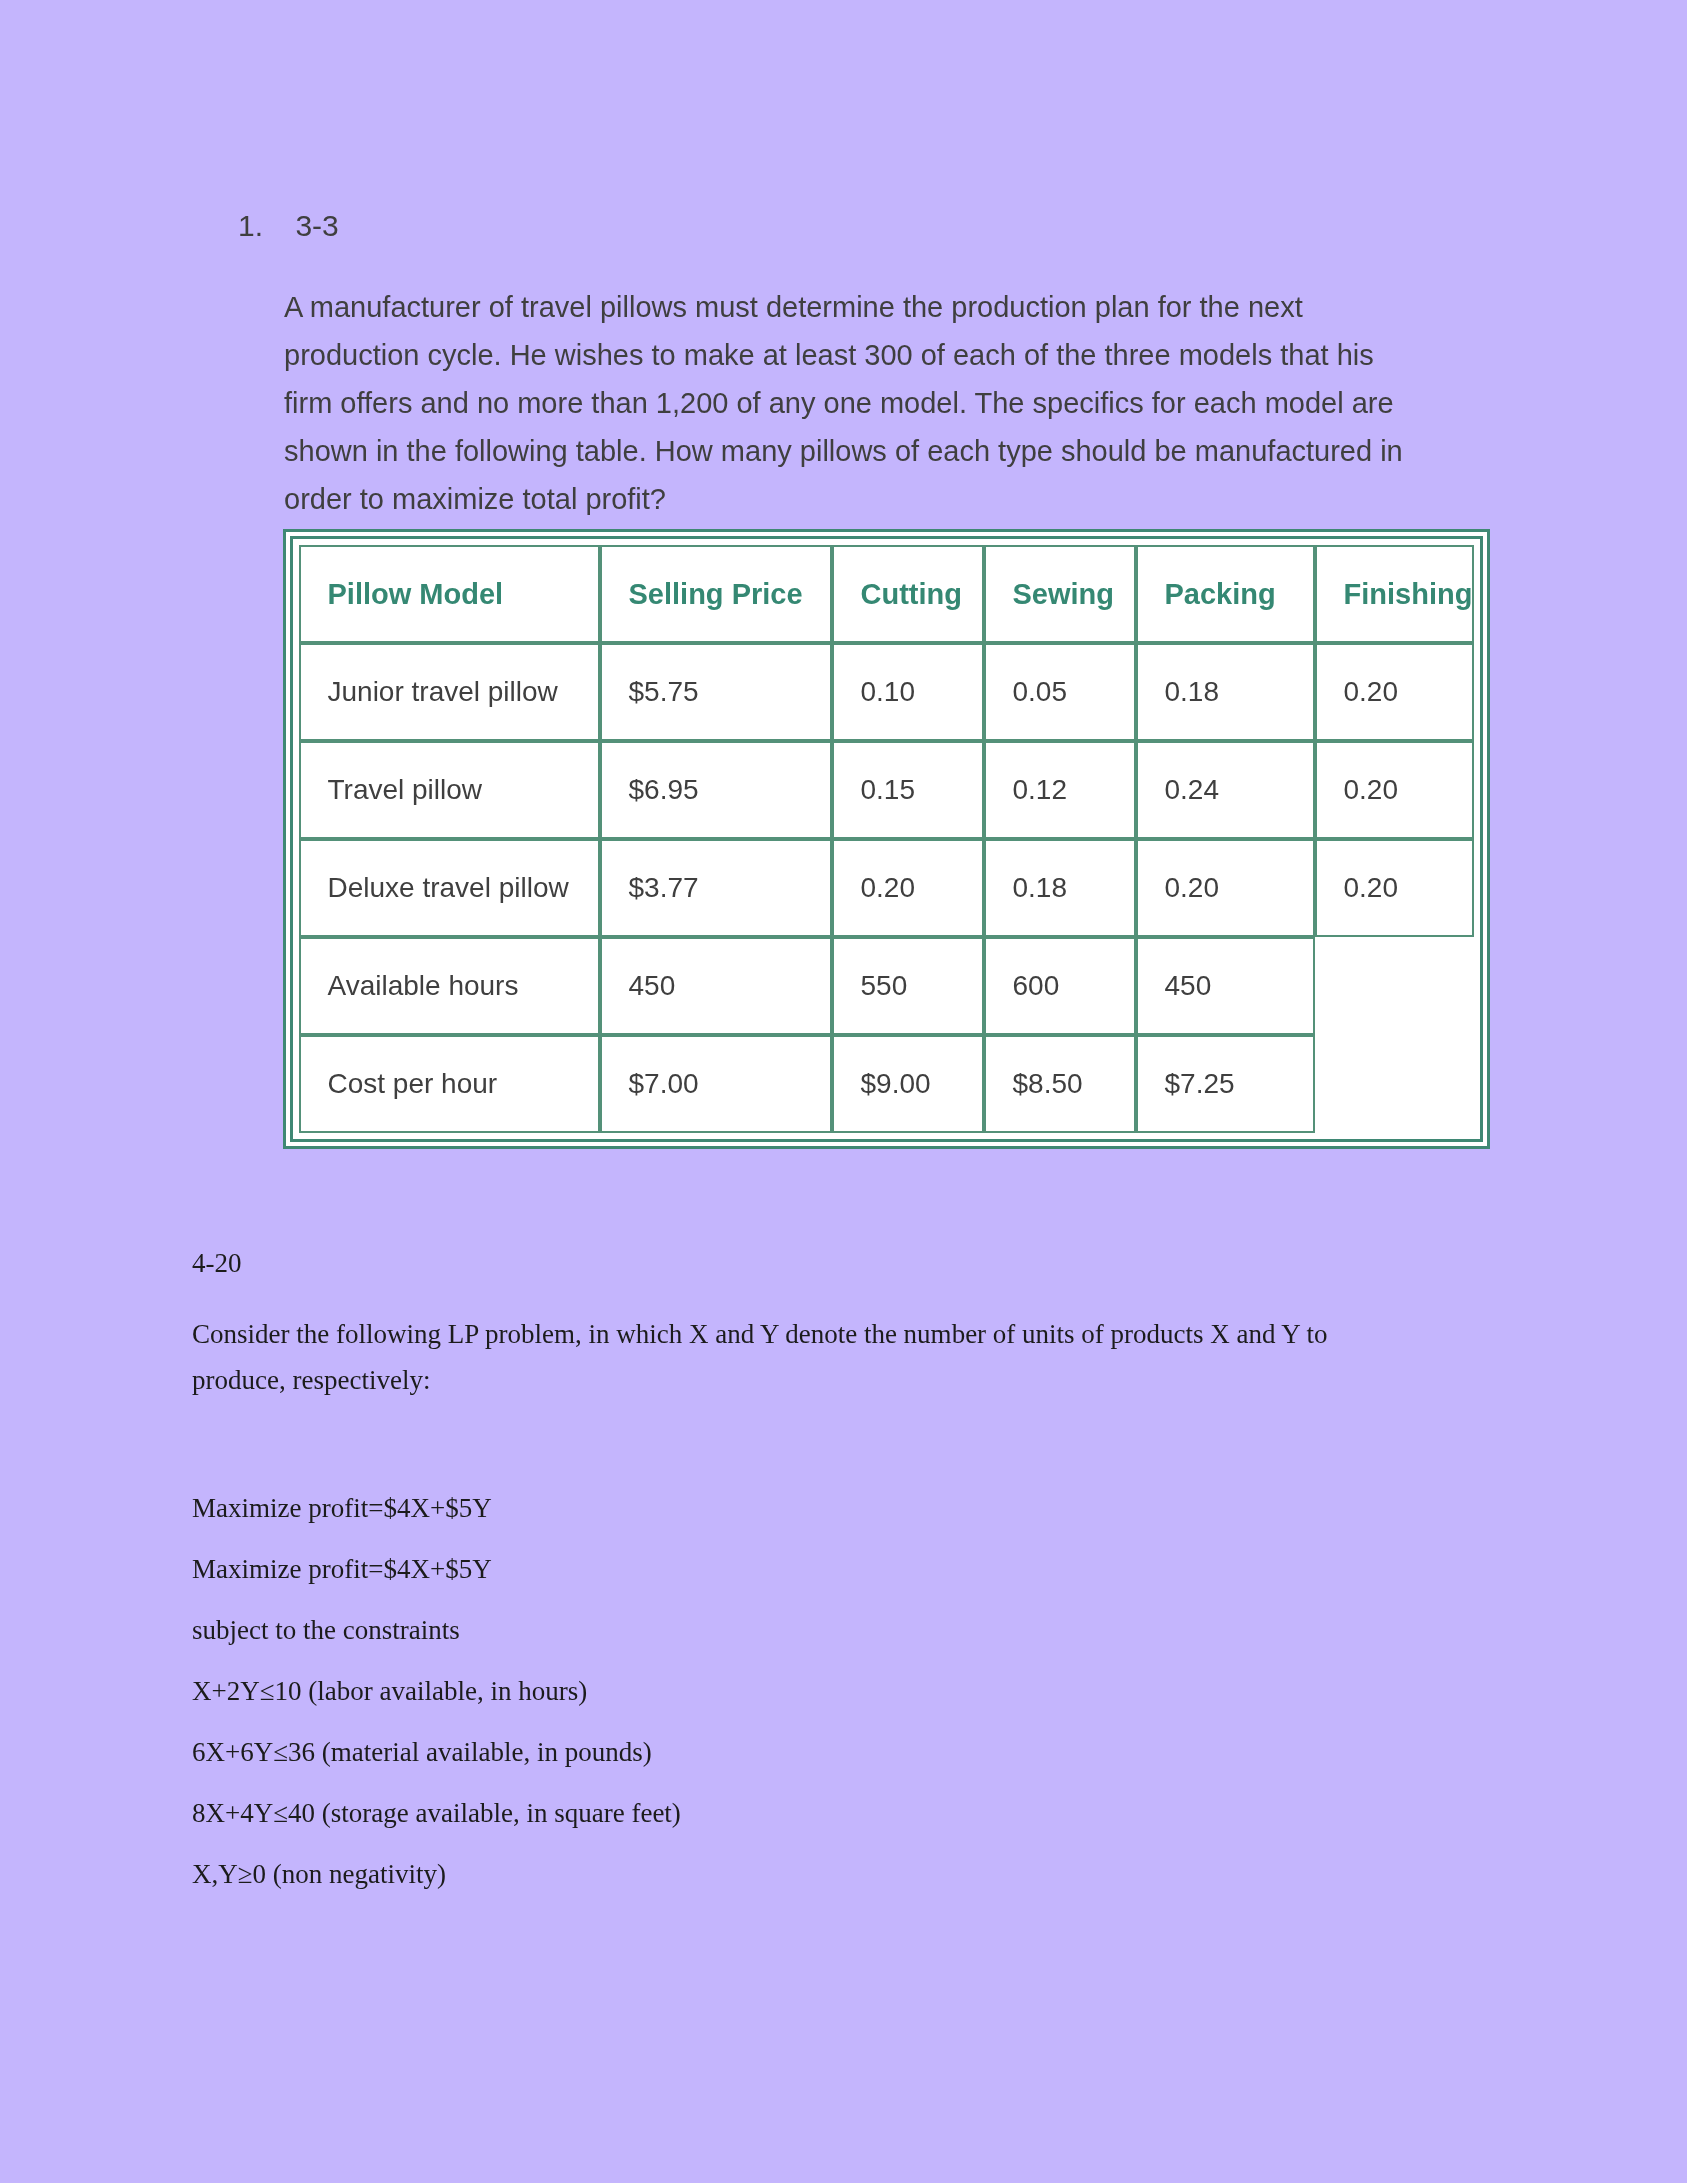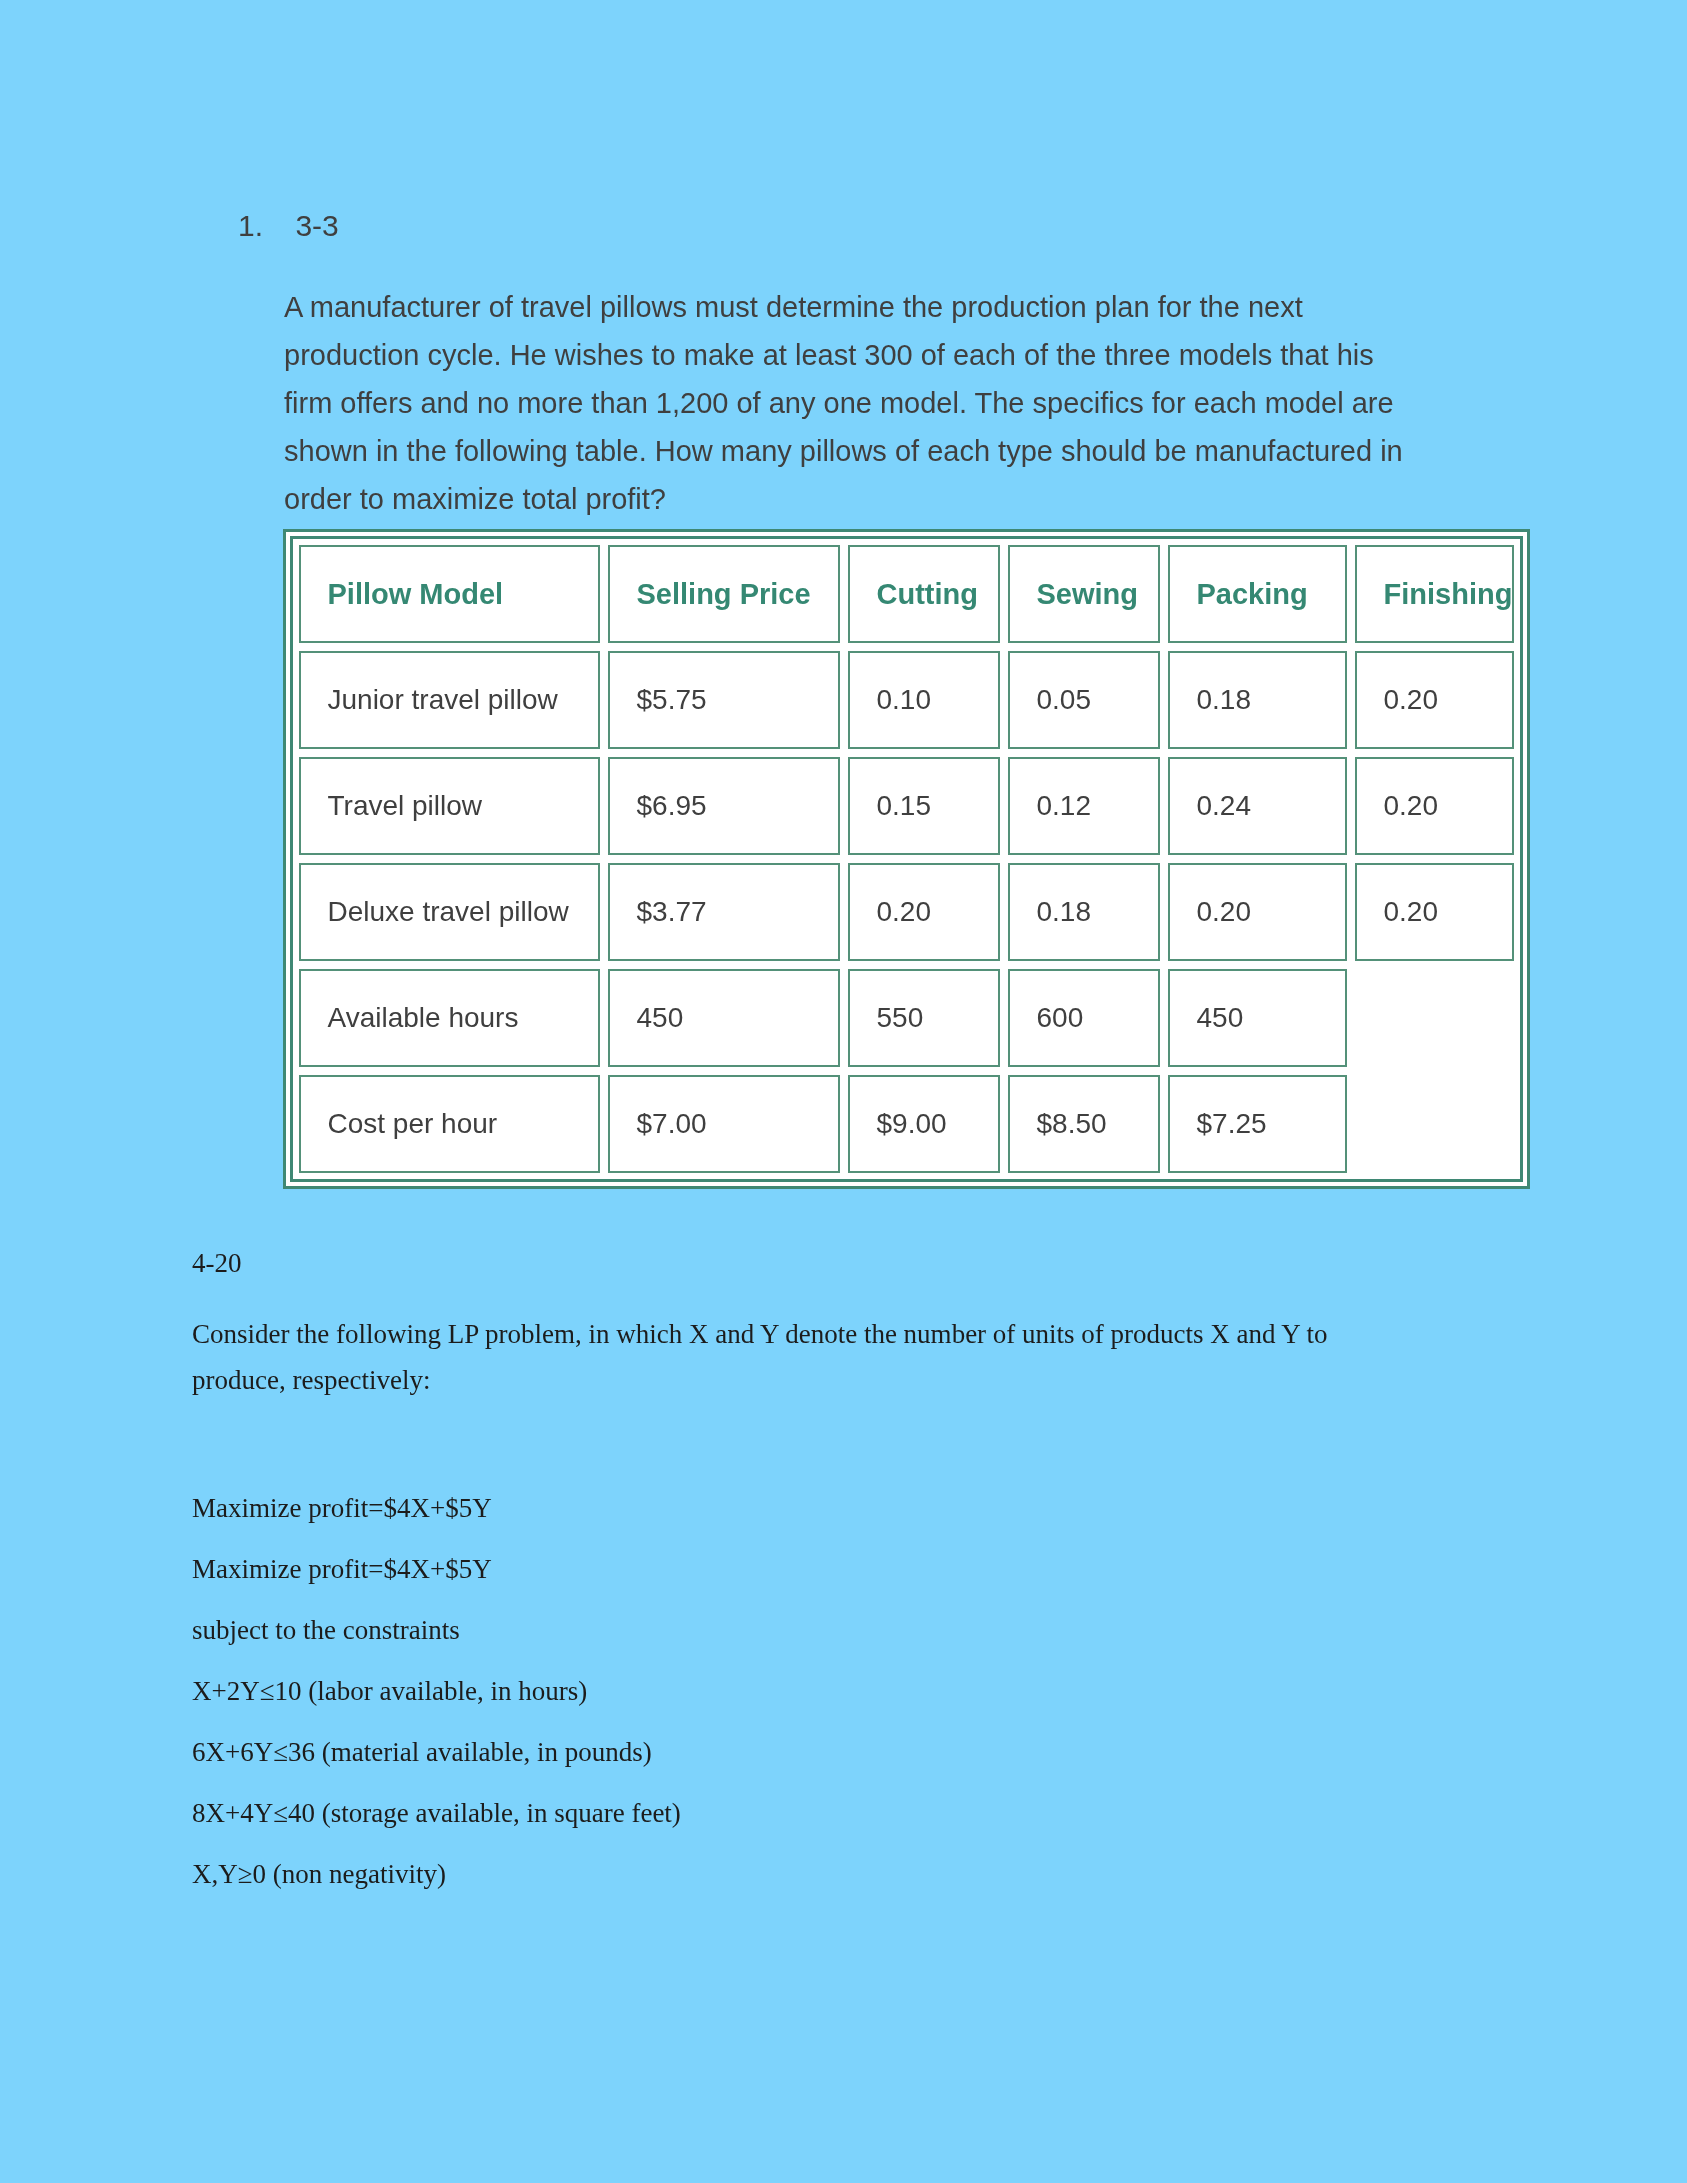--- a/index.html
+++ b/index.html
@@ -1,21 +1,21 @@
 <!DOCTYPE html>
 <html style="font-size:10.6px"><head>
 <meta charset="utf-8">
 <style>
   * { margin:0; padding:0; box-sizing:border-box; }
   html,body { background:#ffffff; }
   .page {
     position:relative;
     width:1687px;
     height:2183px;
-    background:#7dd3fc;
+    background:#c4b5fd;
     font-family:"Liberation Sans", sans-serif;
     overflow:hidden;
   }
 
   
   .list-line {
     position:absolute;
     left:238px;
     top:209px;
     font-size:30px;
@@ -41,21 +41,20 @@
     left:283px;
     top:529px;
     border:10px double #3f8874;
     background:#ffffff;
     padding:6px;
   }
   .grid {
     display:grid;
     grid-template-columns:301px 232px 152px 152px 179px 159px;
     grid-auto-rows:minmax(98px, auto);
-    gap:8px;
   }
   .cell {
     border:2.6px solid #549179;
     display:flex;
     align-items:center;
     padding-left:26.5px;
     padding-right:8px;
     font-size:28px;
     color:#3f3f3f;
     background:#ffffff;

